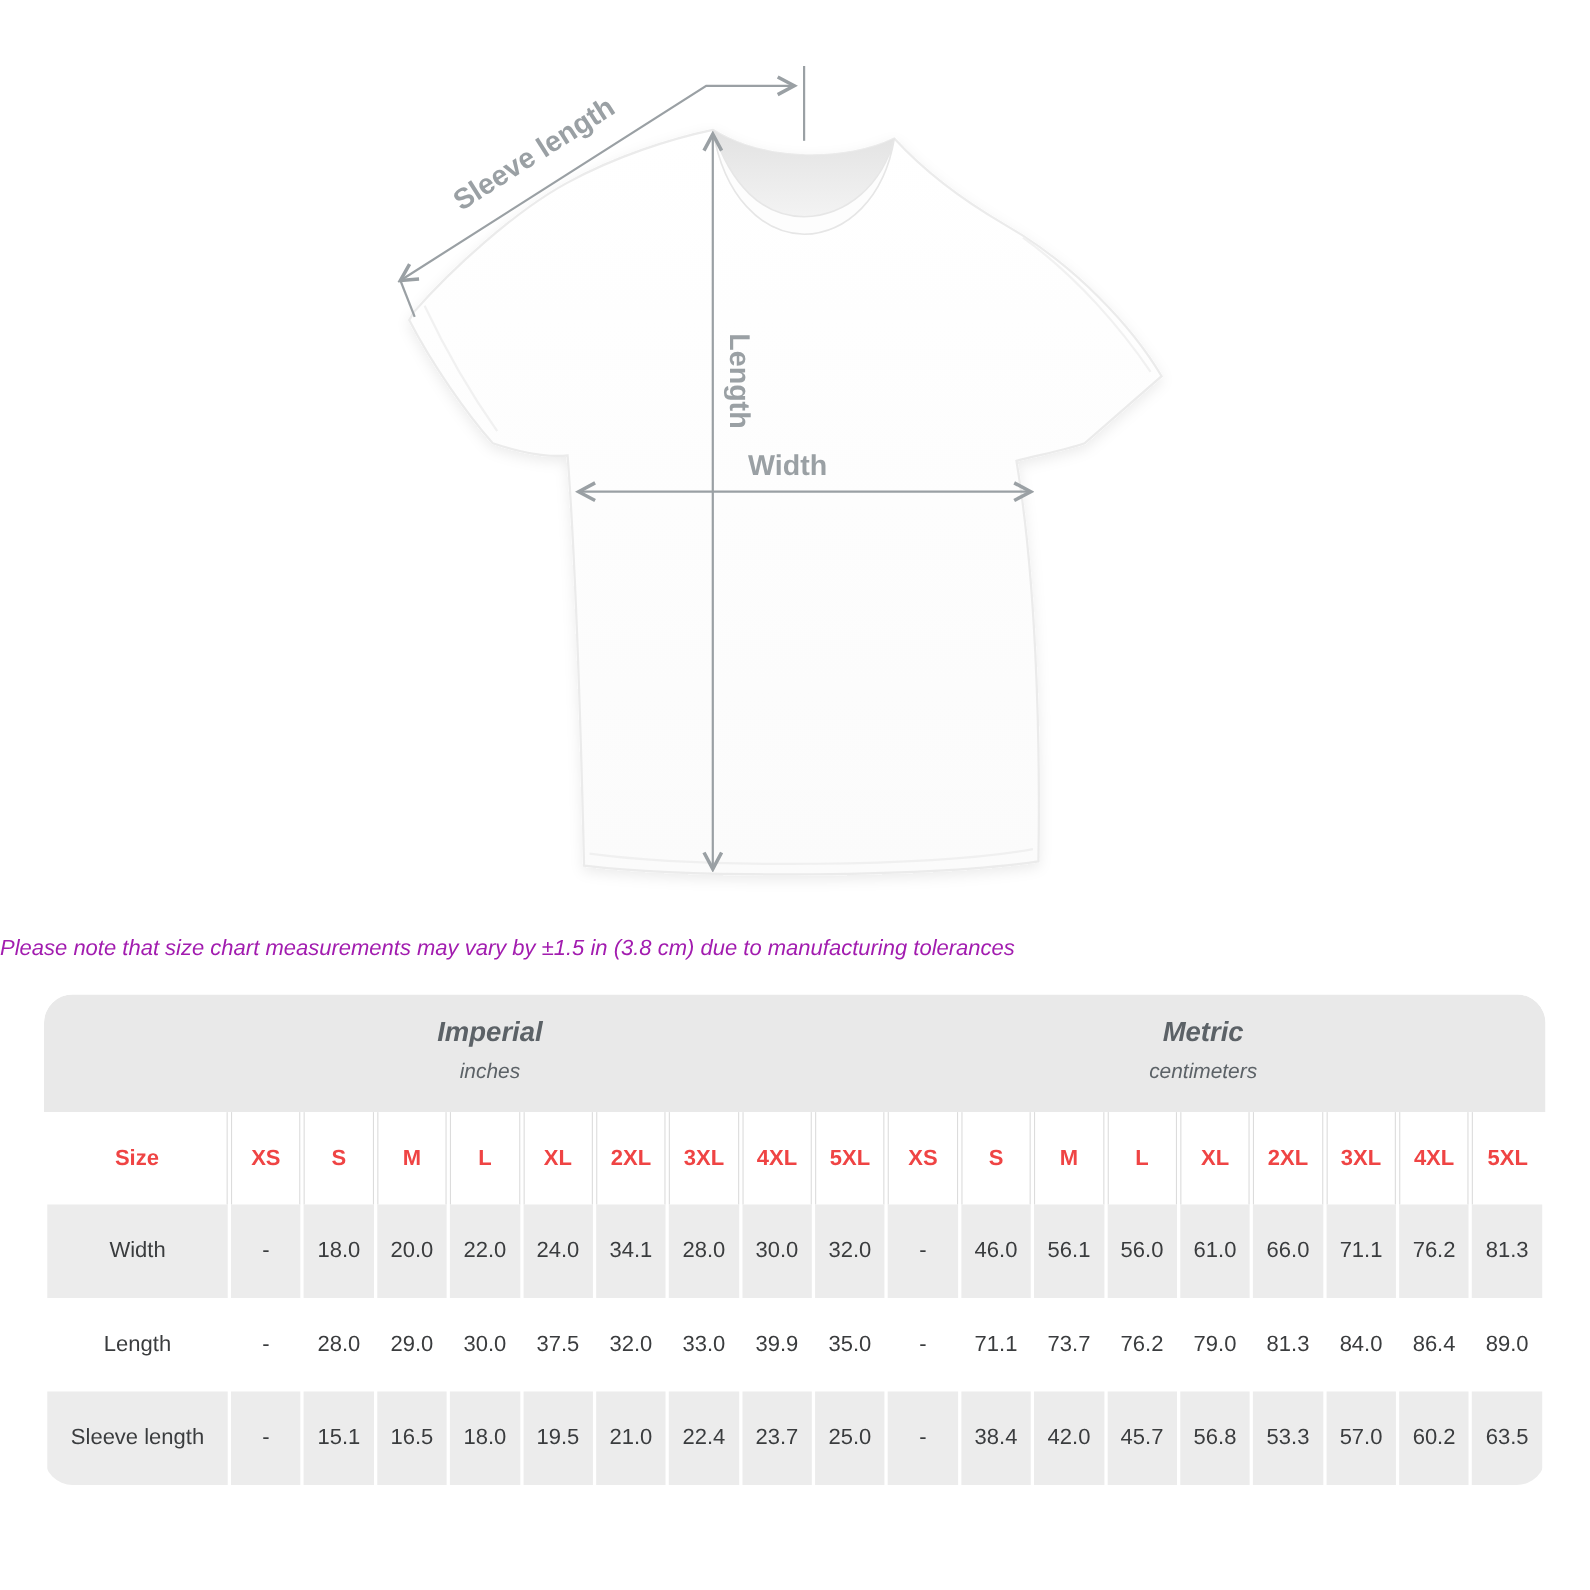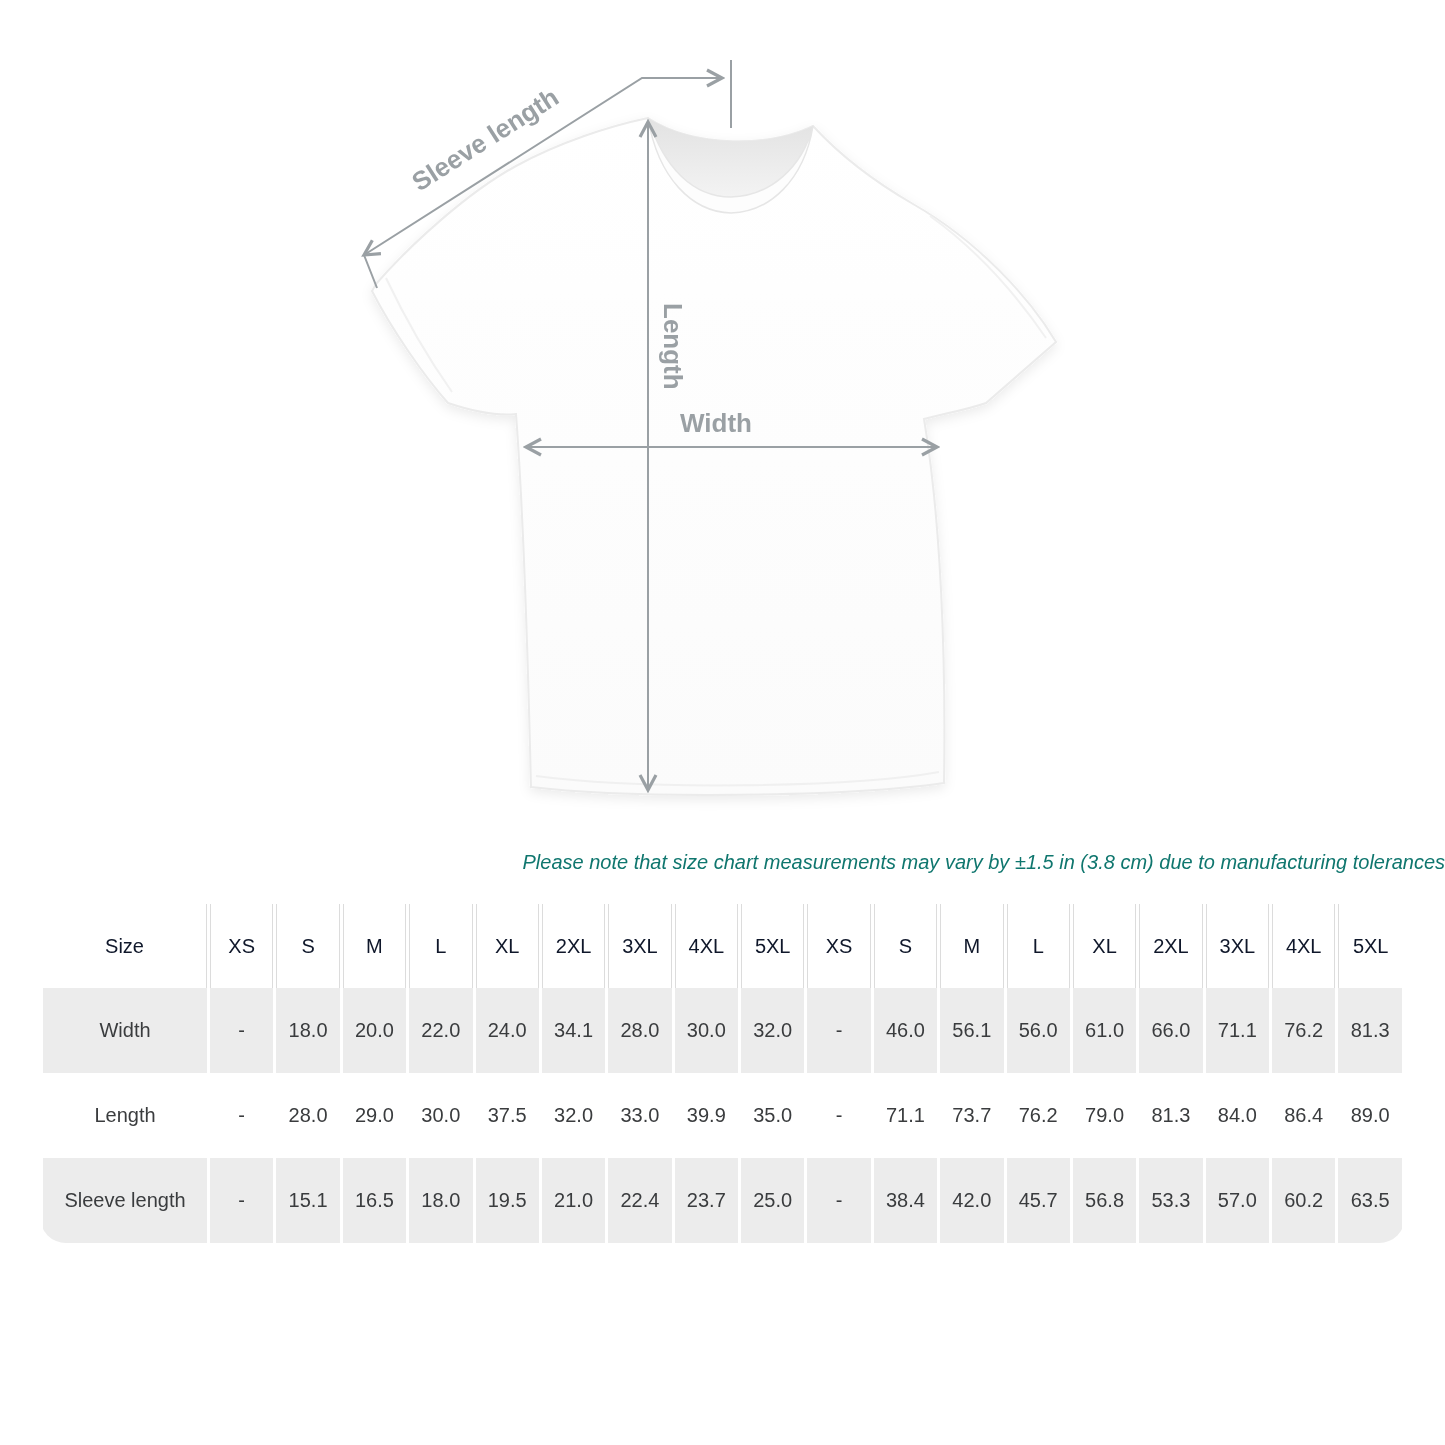--- a/index.html
+++ b/index.html
@@ -23,24 +23,24 @@
   .title{
     margin:8px 0 0 0;
     text-align:center;
     font-size:35px;
     font-weight:bold;
     color:#323232;
     line-height:1.2;
   }
   .subtitle{
     margin:4px 0 0 0;
-    text-align:right;
+    text-align:left;
     font-style:italic;
     font-size:20px;
-    color:#0f766e;
+    color:#a21caf;
     line-height:1.2;
   }
   
   .table-wrap{
     margin:30px 40px 0 40px;
     border-radius:26px;
     overflow:hidden;
   }
   .band{
     position:relative;
@@ -72,22 +72,22 @@
     padding:0;
     text-align:center;
     vertical-align:middle;
     font-size:20px;
     font-weight:normal;
     color:#3a3c3e;
     background:#ffffff;
   }
   tr.head-row th{
     height:84px;
-    font-weight:normal;
-    color:#0f172a;
+    font-weight:bold;
+    color:#ef4444;
     border-left:1px solid #dcdcdc;
     border-right:1px solid #dcdcdc;
   }
   tr.head-row th:first-child{border-left:none;}
   tr.head-row th:last-child{border-right:none;}
   tr.stripe th, tr.stripe td{background:#ececec;height:85px;}
   tr.plain  th, tr.plain  td{background:#ffffff;height:85px;}
   th.lbl{font-weight:bold;color:#5c6267;}
 </style>
 </head>
@@ -153,20 +153,30 @@
 
       <text transform="translate(490,147) rotate(-32.5)" text-anchor="middle">Sleeve length</text>
       <text transform="translate(664,303) rotate(90)" text-anchor="start">Length</text>
       <text x="716" y="432" text-anchor="middle">Width</text>
     </svg>
   </div>
 
   <p class="subtitle">Please note that size chart measurements may vary by ±1.5 in (3.8 cm) due to manufacturing tolerances</p>
 
   <div class="table-wrap">
+    <div class="band">
+      <div class="gh gh-imp">
+        <div class="gname">Imperial</div>
+        <div class="gunit">inches</div>
+      </div>
+      <div class="gh gh-met">
+        <div class="gname">Metric</div>
+        <div class="gunit">centimeters</div>
+      </div>
+    </div>
     <table class="sizes">
       <colgroup>
         <col class="c-lbl">
         <col span="18">
       </colgroup>
       <tbody id="tbl-body">
           <tr class="head-row">
             <th class="lbl">Size</th>
             <th>XS</th>
             <th>S</th>

